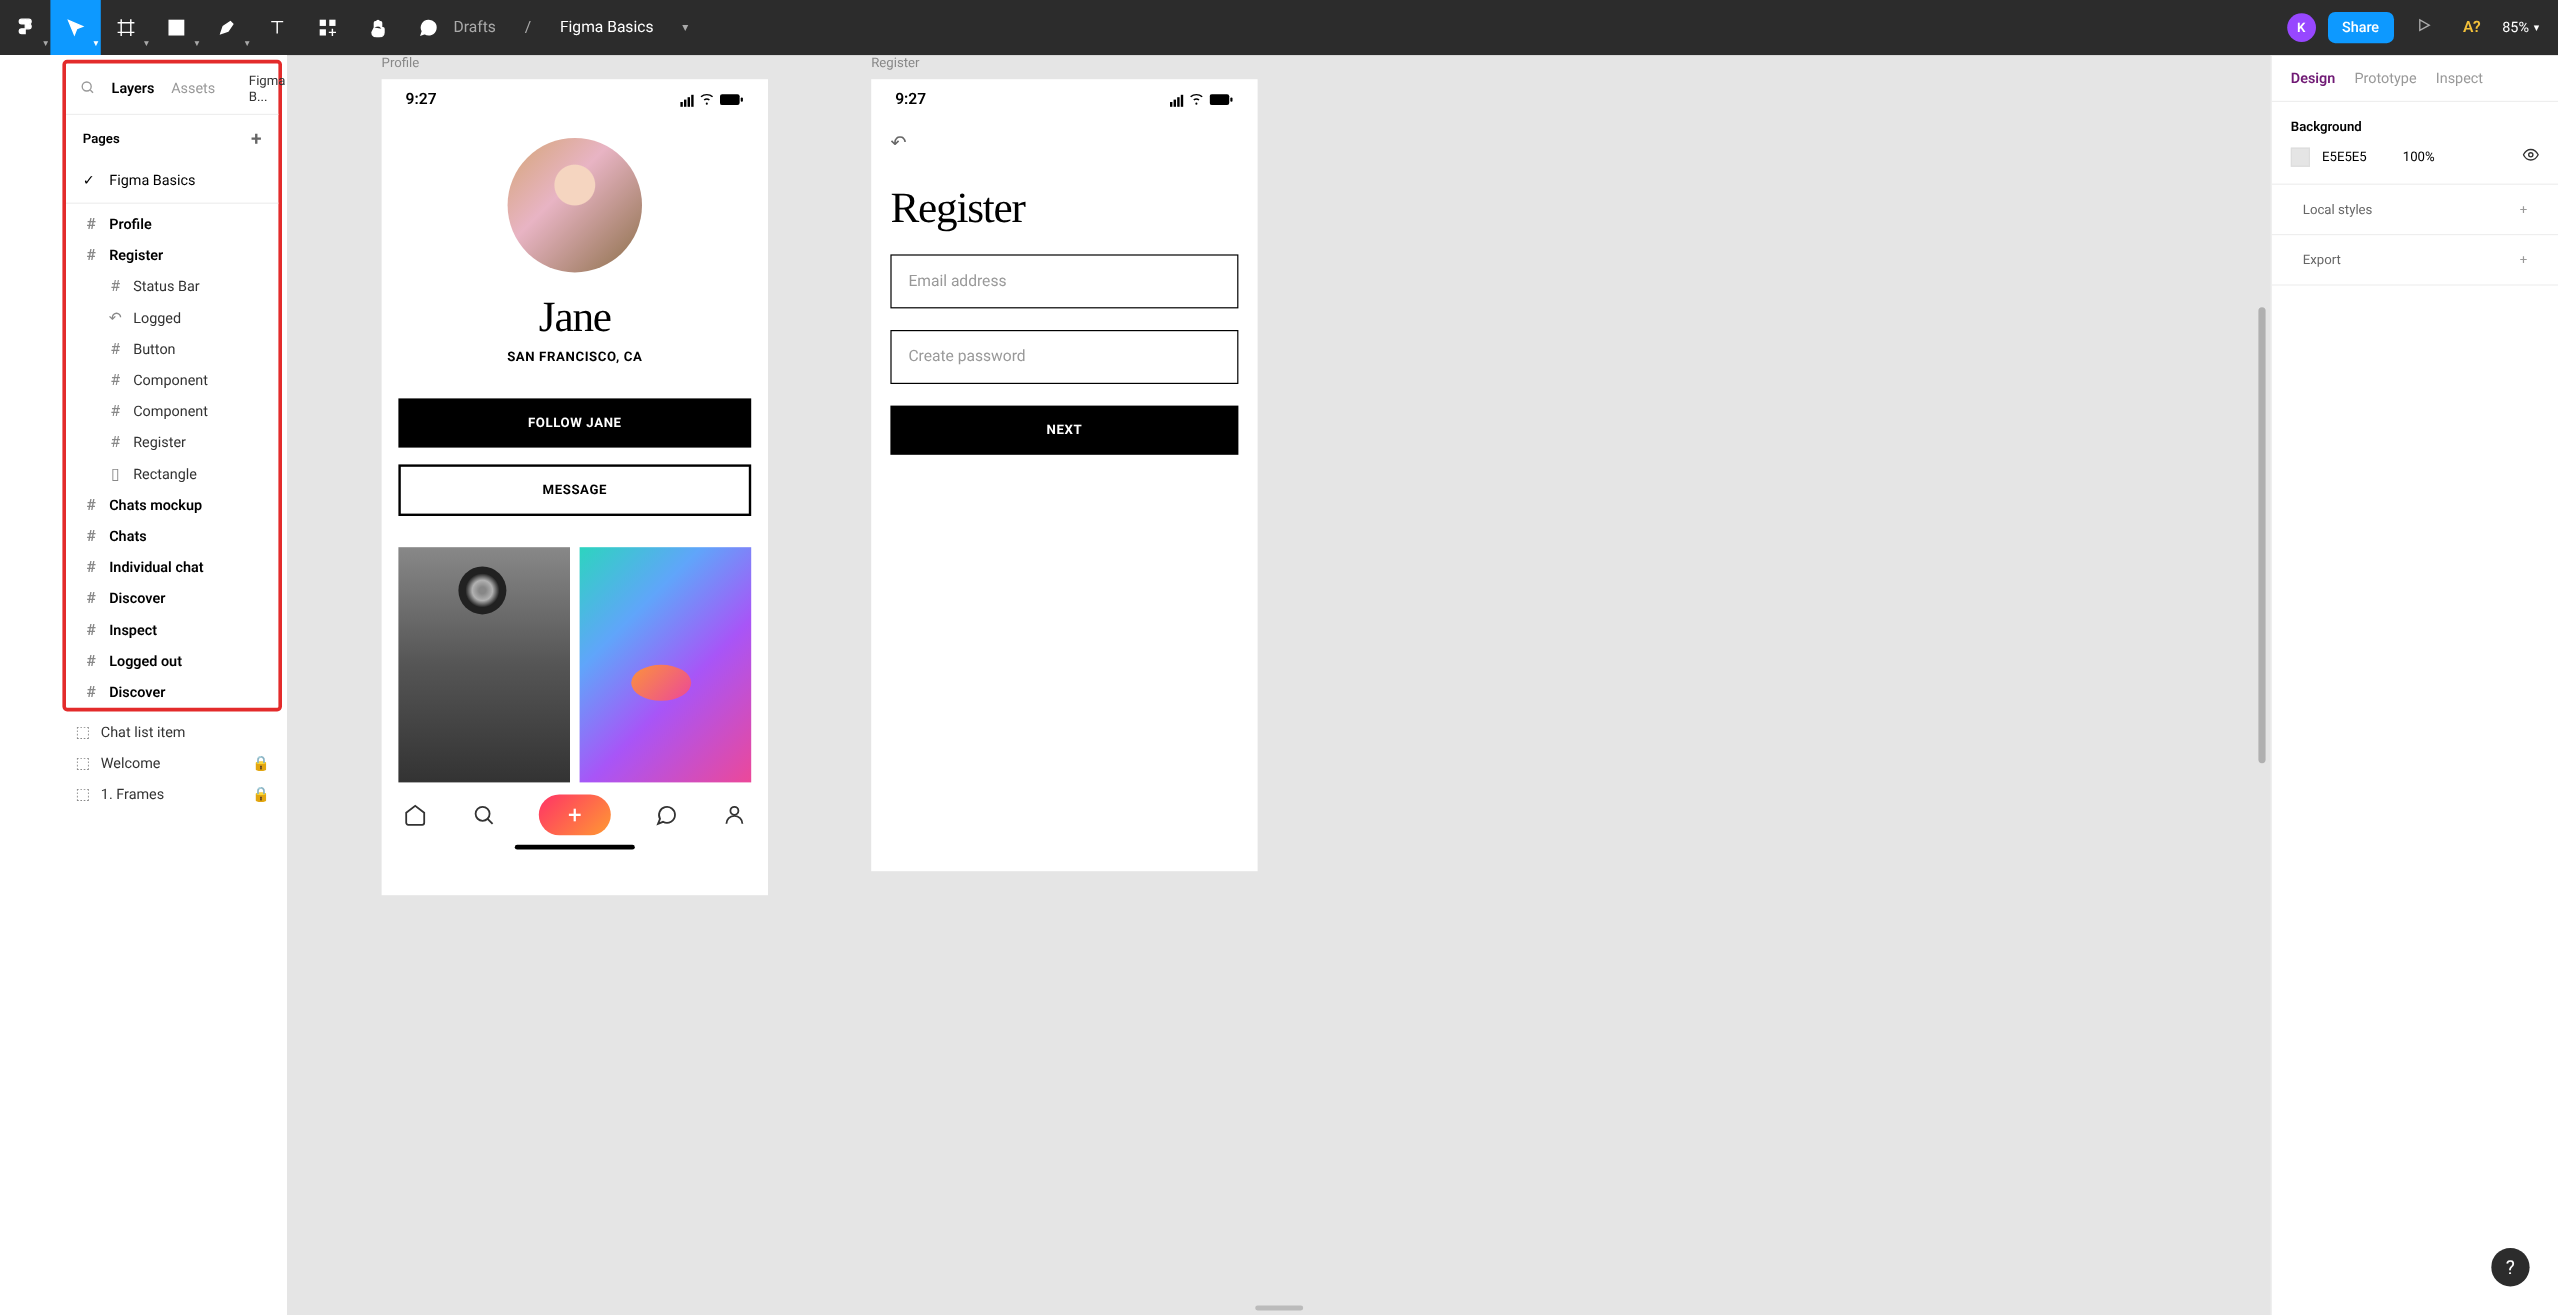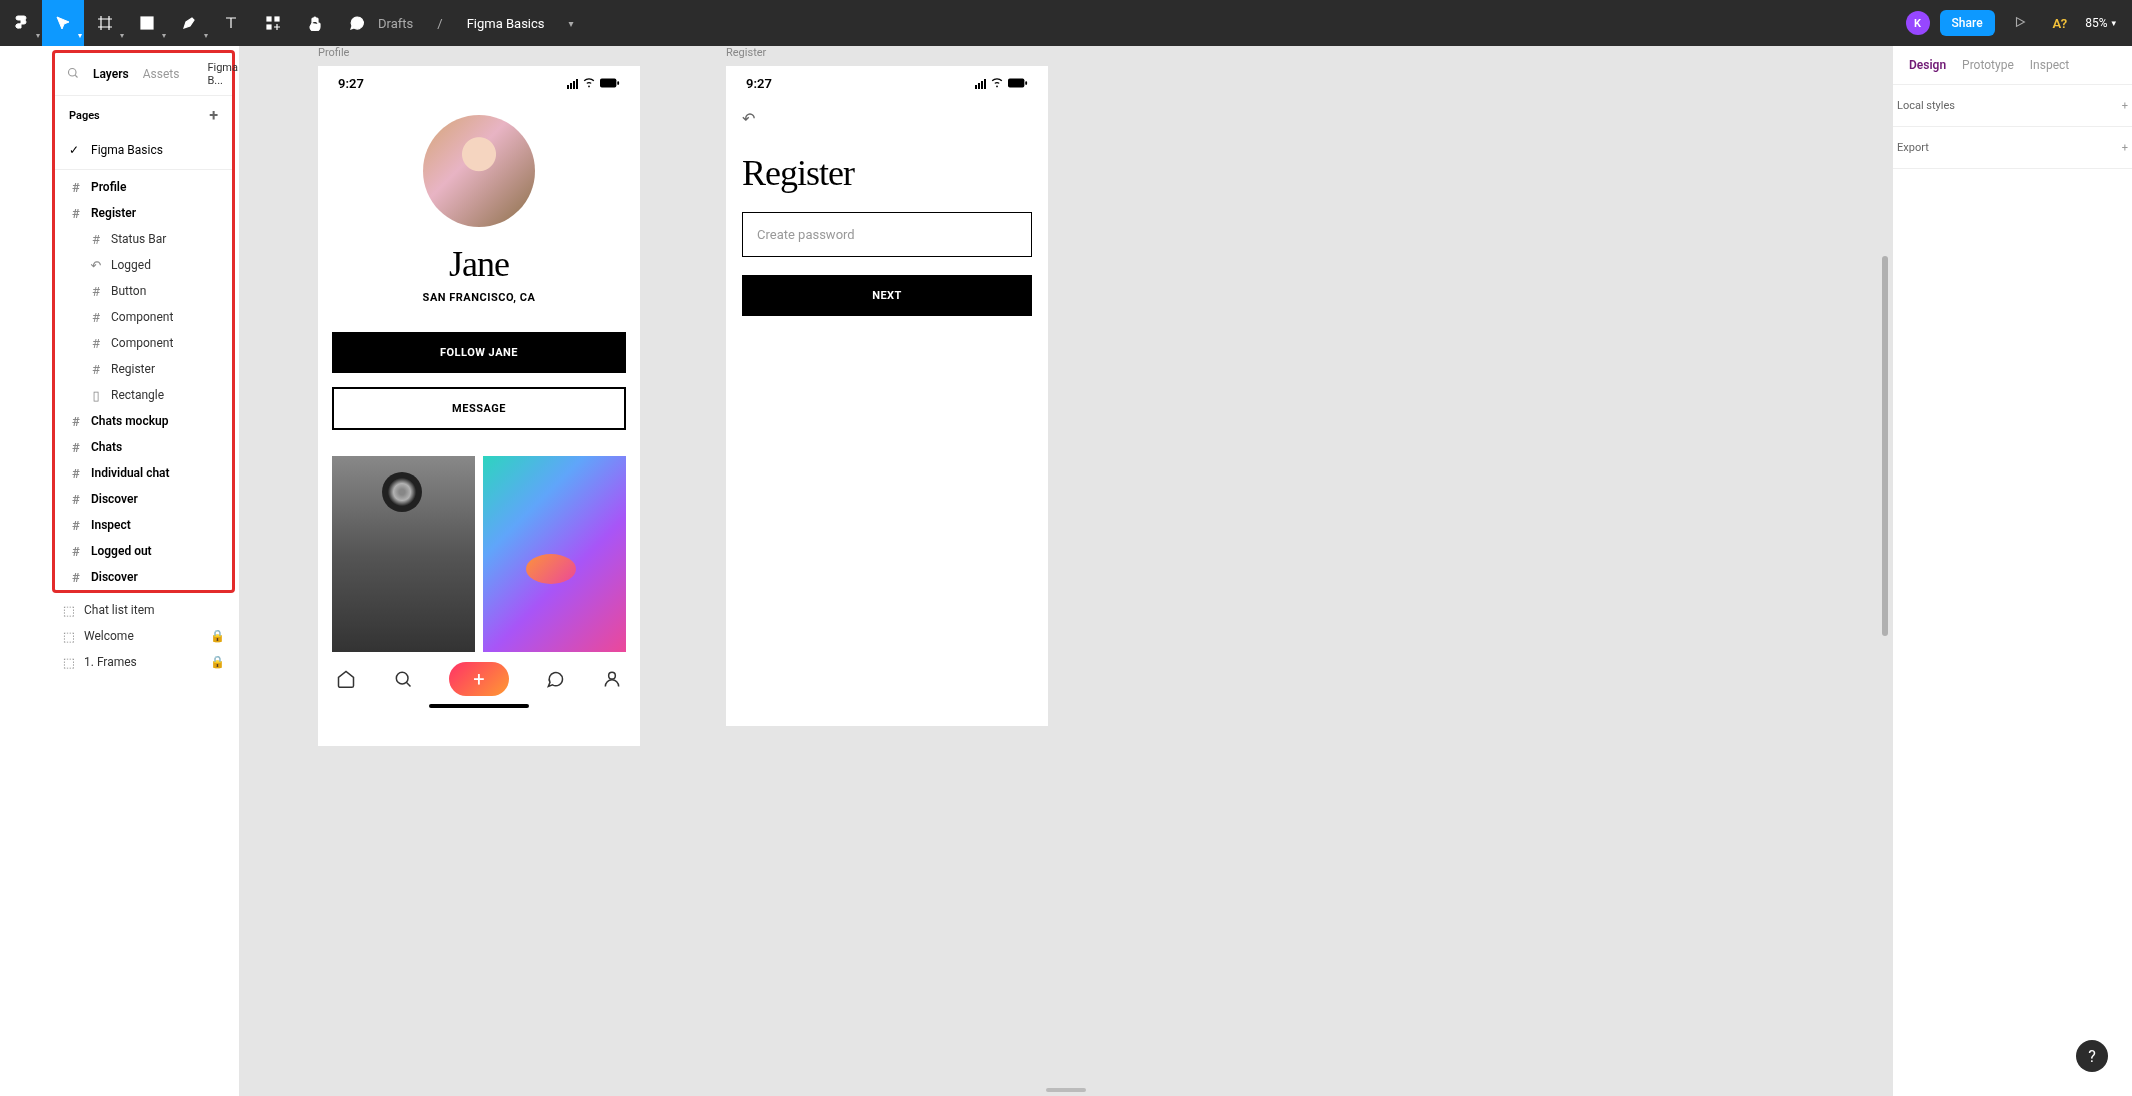--- a/index.html
+++ b/index.html
@@ -88,21 +88,21 @@
 
 
 .right-panel { width: 240px; background: #fff; border-left: 1px solid #e5e5e5; display: flex; flex-direction: column; }
 .right-tabs { display: flex; gap: 16px; padding: 12px 16px; border-bottom: 1px solid #eee; font-size: 12px; }
 .right-tabs .tab { color: #999; cursor: pointer; }
 .right-tabs .tab.active { color: #701a75; font-weight: 600; }
 .prop-section { padding: 14px 16px; border-bottom: 1px solid #eee; }
 .prop-section-title { font-size: 11px; font-weight: 600; margin-bottom: 10px; }
 .prop-row { display: flex; align-items: center; gap: 10px; font-size: 11px; }
 .swatch { width: 16px; height: 16px; background: #e5e5e5; border: 1px solid #ddd; }
-.prop-collapsible { display: flex; align-items: center; justify-content: space-between; padding: 14px 4px; border-bottom: 1px solid #eee; font-size: 11px; color: #666; cursor: pointer; }
+.prop-collapsible { display: flex; align-items: center; justify-content: space-between; padding: 14px 26px; border-bottom: 1px solid #eee; font-size: 11px; color: #666; cursor: pointer; }
 .prop-collapsible .plus { color: #999; }
 .eye-ic { margin-left: auto; color: #333; }
 
 .scroller-track { position: absolute; right: 242px; top: 46px; bottom: 0; width: 8px; }
 .scroller-thumb { position: absolute; top: 210px; width: 6px; height: 380px; background: #b0b0b0; border-radius: 3px; }
 
 .help-fab { position: fixed; bottom: 24px; right: 24px; width: 32px; height: 32px; border-radius: 50%; background: #2c2c2c; color: #fff; display: flex; align-items: center; justify-content: center; font-size: 16px; cursor: pointer; }
 </style>
 </head>
 <body>
@@ -385,38 +385,53 @@
               <svg width="20" height="10" viewBox="0 0 22 10">
                   <rect x="0" y="0" width="18" height="10" rx="2" fill="#000"></rect>
                   <rect x="19" y="3" width="2" height="4" rx="1" fill="#000"></rect>
                 </svg>
             </span>
           </div>
         </div>
         <div class="register-content">
           <div class="reg-back">↶</div>
           <div class="reg-title">Register</div>
+          <div class="reg-input">Email address</div>
           <div class="reg-input">Create password</div>
           <div class="reg-btn">NEXT</div>
         </div>
       </div>
 
       <div class="canvas-resizer"></div>
     </div>
 
     <div class="scroller-track">
       <div class="scroller-thumb"></div>
     </div>
 
     <div class="right-panel">
       <div class="right-tabs">
         <span class="tab active">Design</span>
         <span class="tab">Prototype</span>
         <span class="tab">Inspect</span>
       </div>
+      <div class="prop-section">
+        <div class="prop-section-title">Background</div>
+        <div class="prop-row">
+          <div class="swatch"></div>
+          <span>E5E5E5</span>
+          <span style="margin-left:20px">100%</span>
+          <span class="eye-ic">
+            <svg width="14" height="14" viewBox="0 0 16 16" stroke="#333" fill="none" stroke-width="1.3">
+                <path d="M1 8s2.5-5 7-5 7 5 7 5-2.5 5-7 5-7-5-7-5z"></path>
+                <circle cx="8" cy="8" r="2"></circle>
+              </svg>
+          </span>
+        </div>
+      </div>
       <div class="prop-collapsible">
         <span>Local styles</span>
         <span class="plus">+</span>
       </div>
       <div class="prop-collapsible">
         <span>Export</span>
         <span class="plus">+</span>
       </div>
     </div>
   </div>

